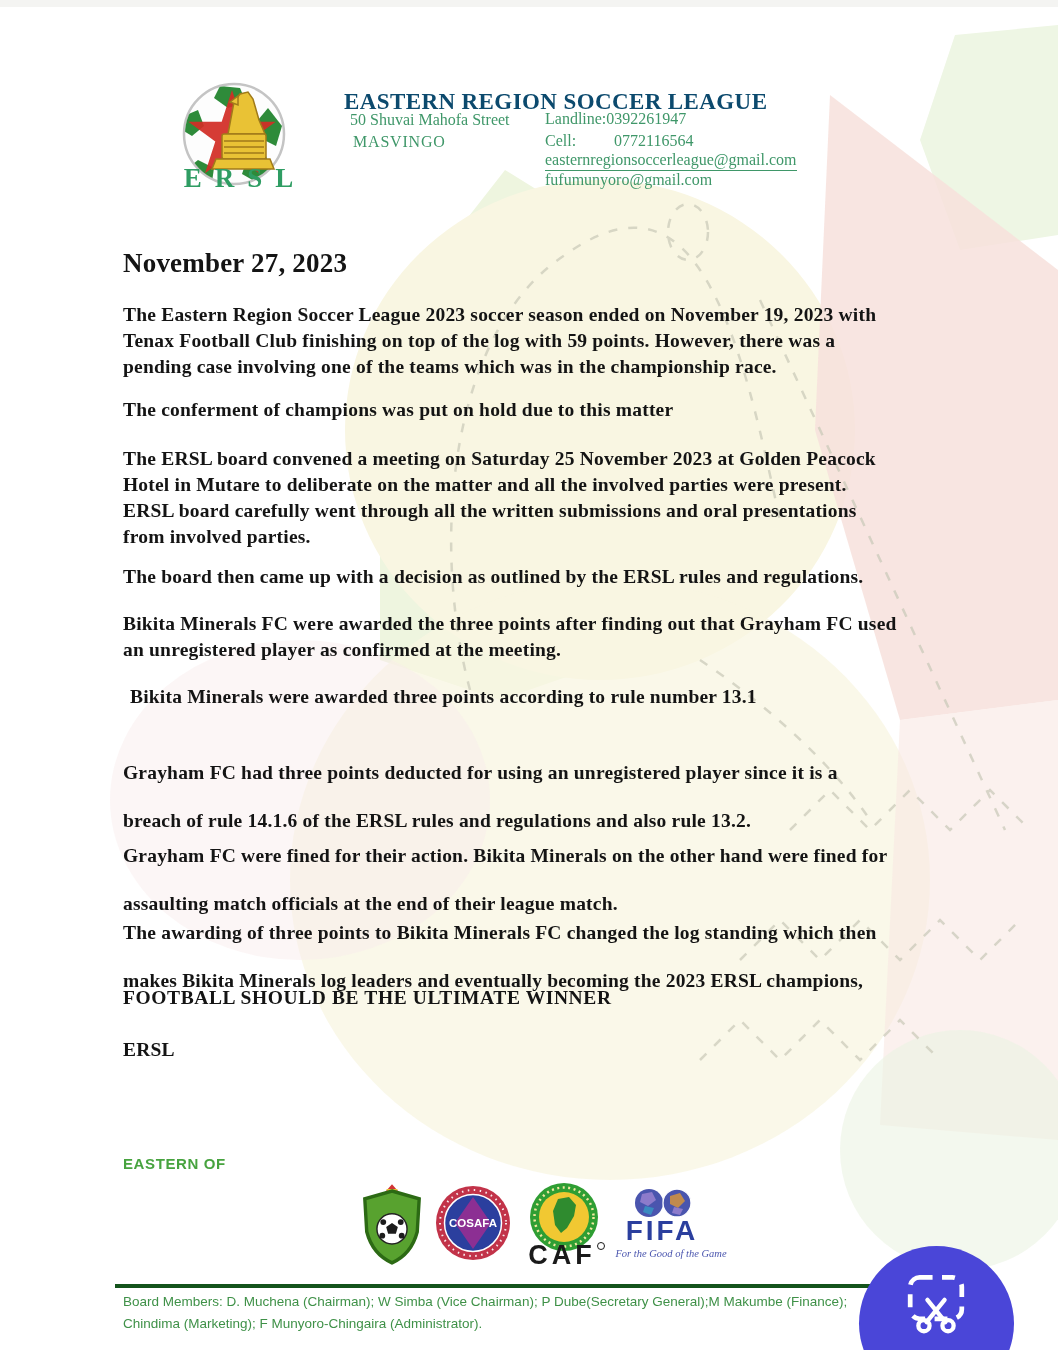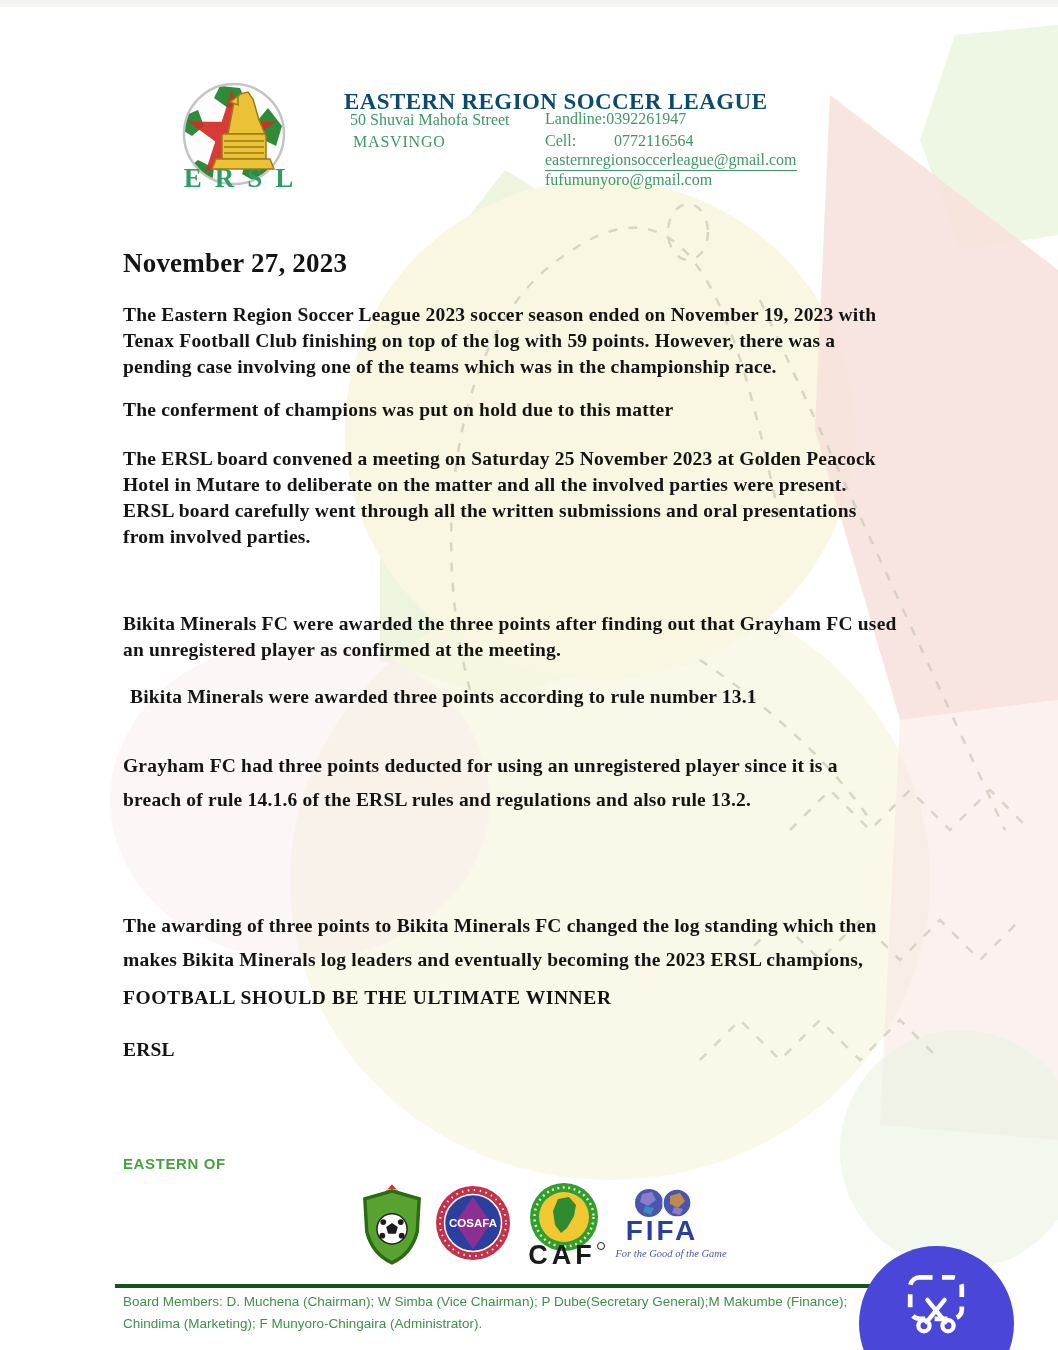--- a/index.html
+++ b/index.html
@@ -29,21 +29,21 @@
   .cellrow .num{margin-left:38px;}
   .email1{position:absolute;left:545px;top:151px;border-bottom:1.5px solid #3f9769;padding-bottom:1px;}
   .email2{position:absolute;left:545px;top:171px;}
 
   
   .para{
     position:absolute;left:123px;width:818px;
     font:bold 19.5px "Liberation Serif",serif;color:#141414;
     line-height:26px;white-space:pre-line;letter-spacing:.2px;margin:0;
   }
-  .para.wide{line-height:34px;}
+  .para.wide{line-height:48px;}
   .date-line{top:250px;font-size:27px;}
   .pp0{top:302px;}
   .pp1{top:397px;}
   .pp2{top:446px;}
   .pp3{top:564px;}
   .pp4{top:611px;}
   .pp5{top:684px;padding-left:7px;font-family:Liberation Serif, serif;}
   .pp6{top:749px;}
   .pp7{top:832px;}
   .pp8{top:909px;}
@@ -144,25 +144,28 @@
 
   <div class="para date-line">November 27, 2023</div>
   <p class="para pp0">The Eastern Region Soccer League 2023 soccer season ended on November 19, 2023 with
 Tenax Football Club finishing on top of the log with 59 points. However, there was a
 pending case involving one of the teams which was in the championship race.</p>
   <p class="para pp1">The conferment of champions was put on hold due to this matter</p>
   <p class="para pp2">The ERSL board convened a meeting on Saturday 25 November 2023 at Golden Peacock
 Hotel in Mutare to deliberate on the matter and all the involved parties were present.
 ERSL board carefully went through all the written submissions and oral presentations
 from involved parties.</p>
+  <p class="para pp3">The board then came up with a decision as outlined by the ERSL rules and regulations.</p>
   <p class="para pp4">Bikita Minerals FC were awarded the three points after finding out that Grayham FC used
 an unregistered player as confirmed at the meeting.</p>
   <p class="para pp5">Bikita Minerals were awarded three points according to rule number 13.1</p>
   <p class="para pp6 wide">Grayham FC had three points deducted for using an unregistered player since it is a
 breach of rule 14.1.6 of the ERSL rules and regulations and also rule 13.2.</p>
+  <p class="para pp7 wide">Grayham FC were fined for their action. Bikita Minerals on the other hand were fined for
+assaulting match officials at the end of their league match.</p>
   <p class="para pp8 wide">The awarding of three points to Bikita  Minerals FC changed  the log standing which then
 makes Bikita Minerals log leaders and eventually becoming the 2023 ERSL champions,</p>
   <p class="para pp9">FOOTBALL SHOULD BE THE ULTIMATE WINNER</p>
   <p class="para pp10">ERSL</p>
 
   <div class="member-of">EASTERN OF</div>
 
   <div class="logo-row-item" style="left:358px;top:1182px">
     <svg width="68" height="86" viewBox="0 0 70 86">
       <polygon points="27,10 35,1 43,10" fill="#d23434"></polygon>

